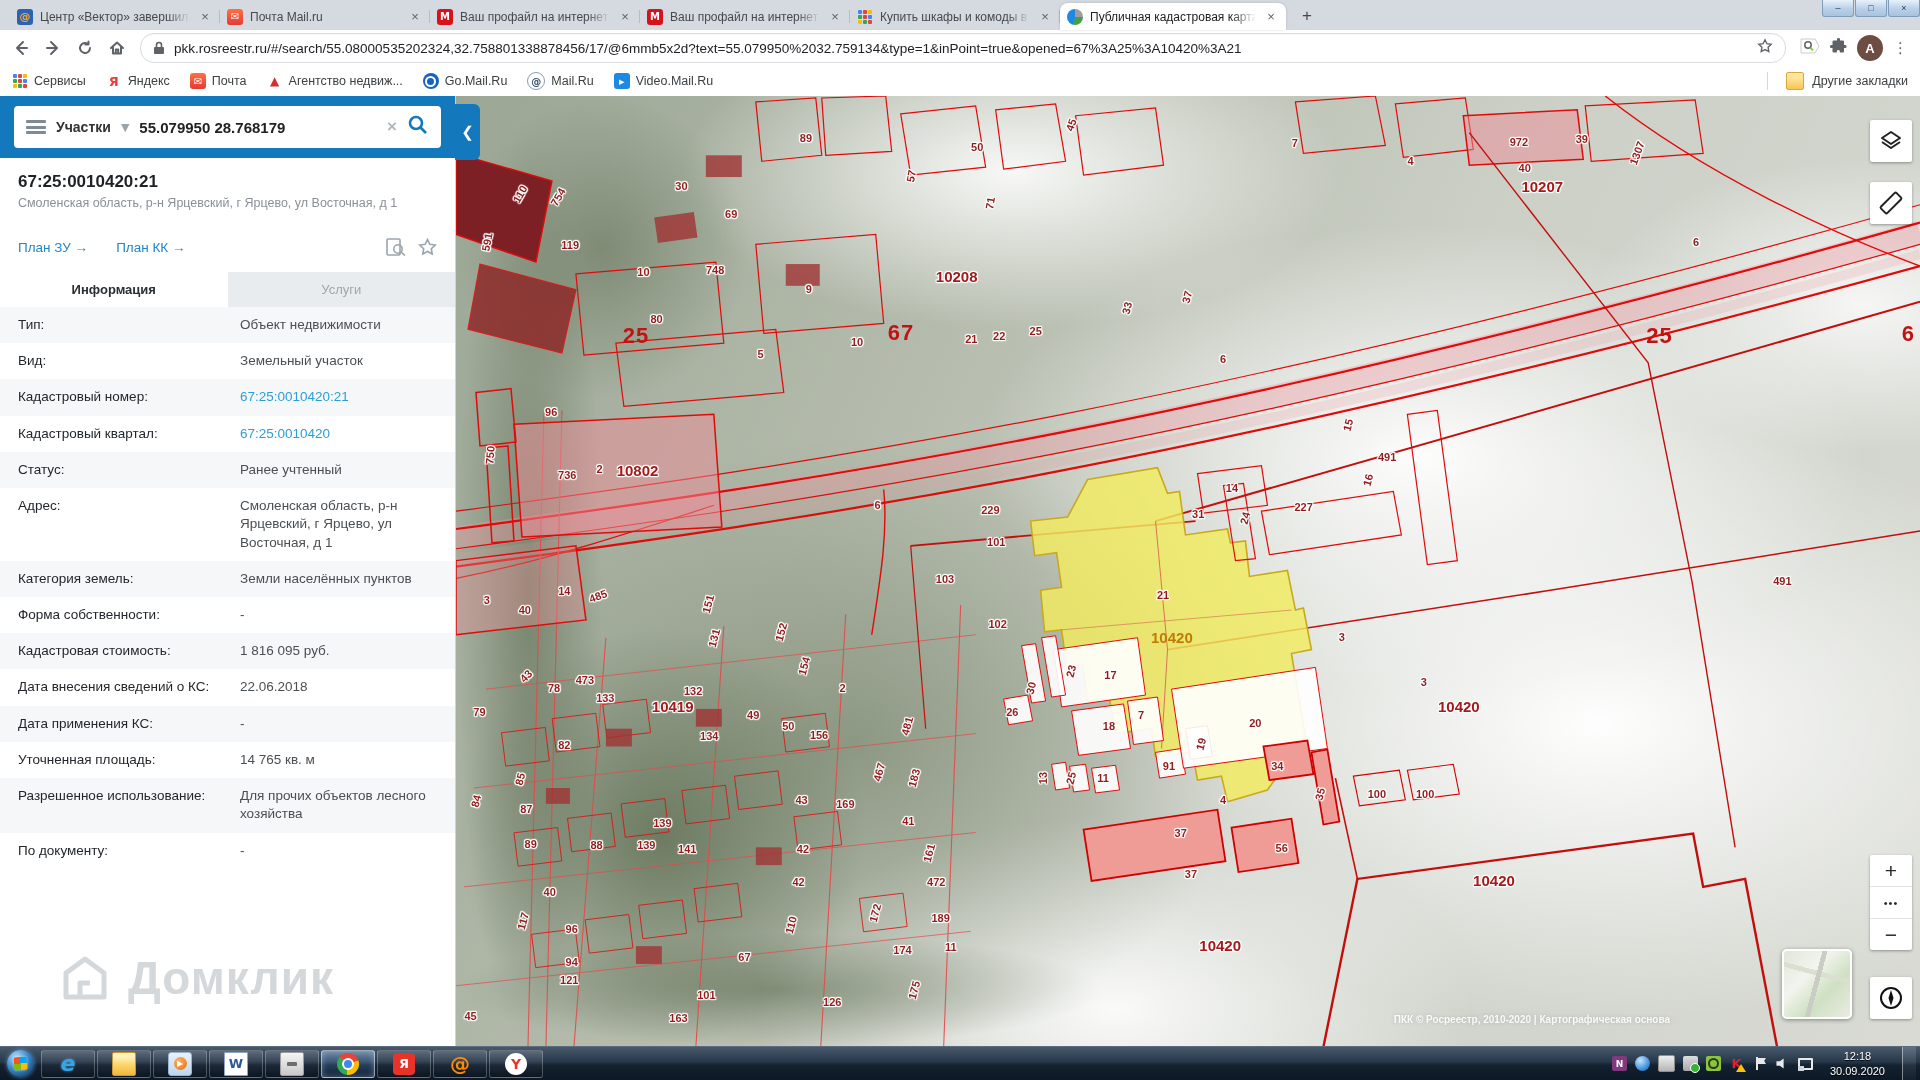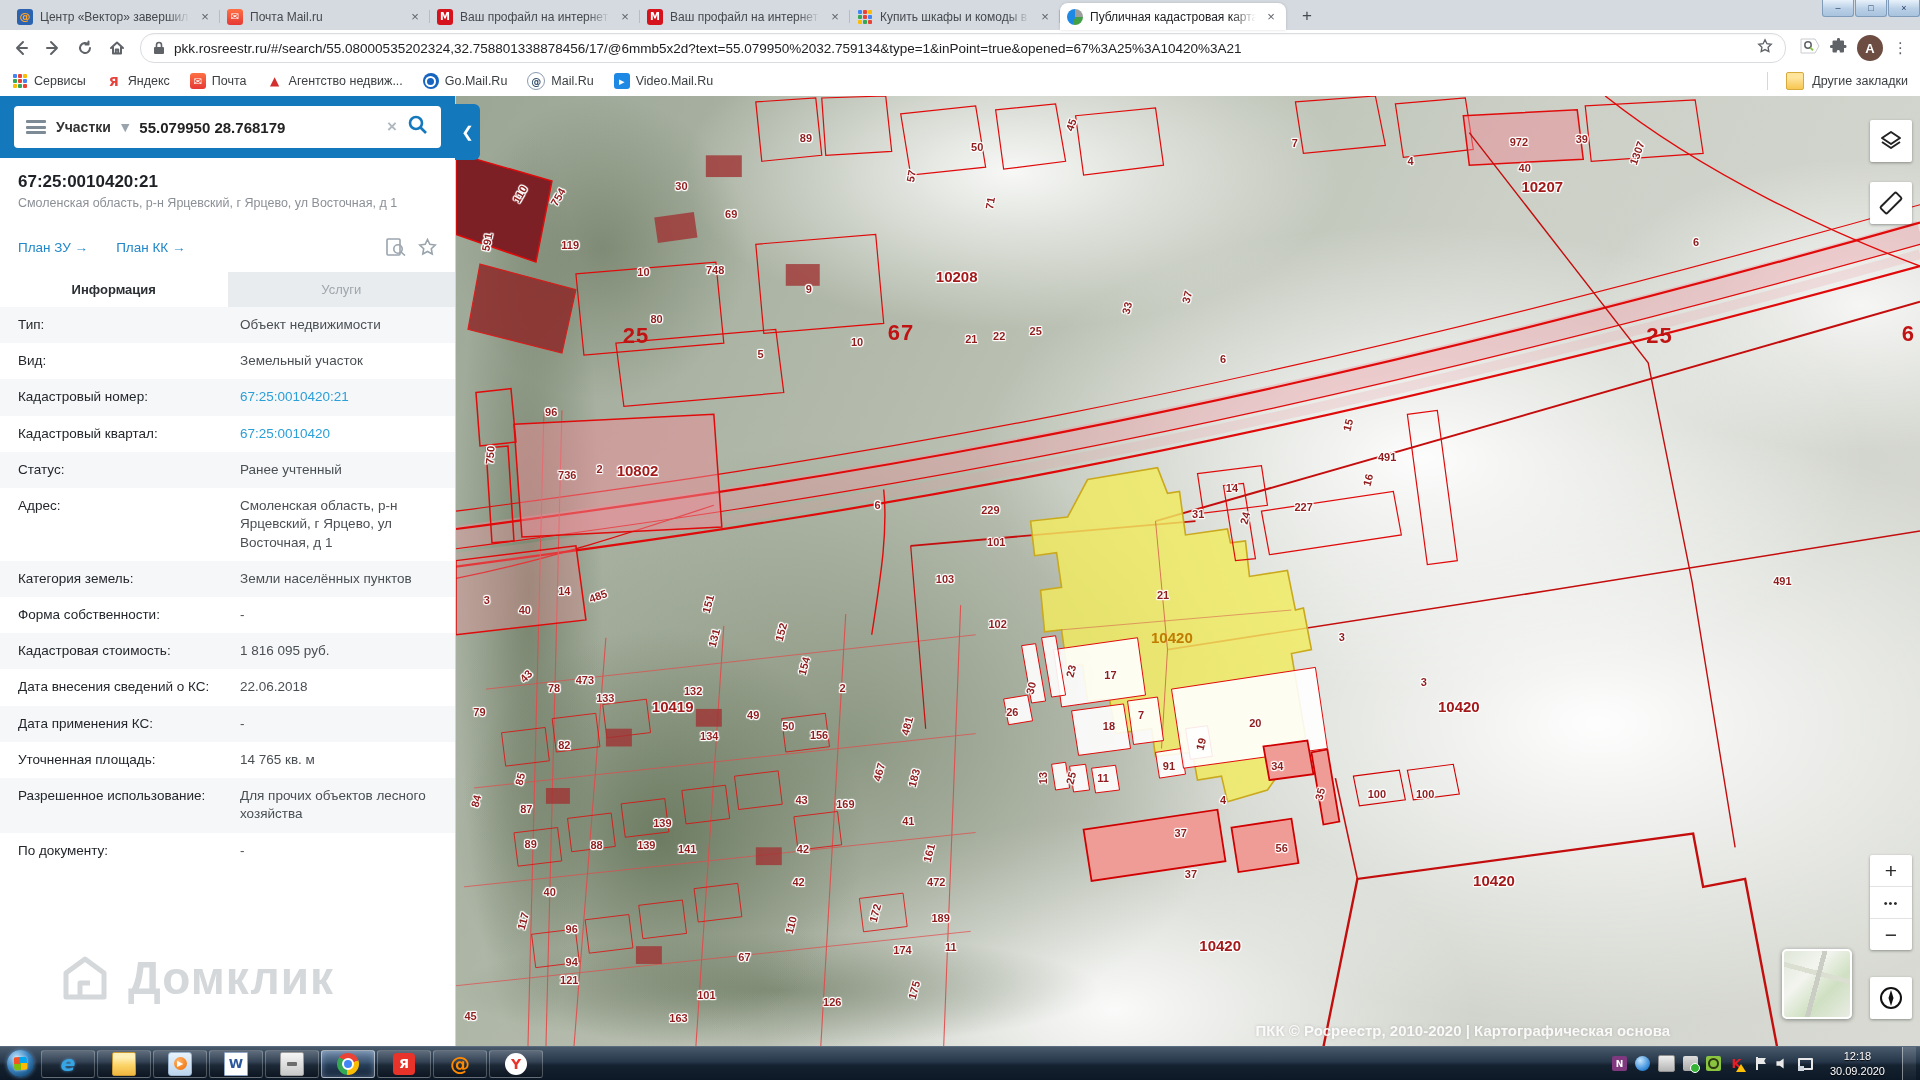--- a/index.html
+++ b/index.html
@@ -119,21 +119,21 @@
   .zoomstack{position:absolute;right:8px;bottom:97px;width:42px;background:#fff;border-radius:2px;box-shadow:0 1px 3px rgba(0,0,0,.35);z-index:8;}
   .zbtn{height:31px;display:flex;align-items:center;justify-content:center;font-size:21px;color:#2b2b2b;}
   .zbtn + .zbtn{border-top:1px solid #e3e3e3;}
   .zbtn.more{font-size:11px;letter-spacing:1px;}
   .minimap{position:absolute;right:68px;bottom:28px;width:66px;height:66px;border:2px solid #fff;border-radius:5px;
            box-shadow:0 1px 4px rgba(0,0,0,.4);z-index:8;
            background:linear-gradient(135deg,#dfe7d8 0%,#f3f4ef 35%,#cfe0c2 65%,#e9ece4 100%);
            background-image:linear-gradient(105deg,transparent 46%,#c9cdc4 46%,#c9cdc4 52%,transparent 52%),
                             linear-gradient(15deg,transparent 60%,#dadfd2 60%,#dadfd2 66%,transparent 66%),
                             linear-gradient(135deg,#dfe7d8 0%,#f3f4ef 35%,#cfe0c2 65%,#e9ece4 100%);}
-  .attrib{position:absolute;right:250px;bottom:8px;color:rgba(255,255,255,.9);font-size:15px;font-weight:600;z-index:7;
+  .attrib{position:absolute;right:250px;bottom:22px;color:rgba(255,255,255,.9);font-size:10px;font-weight:600;z-index:7;
           text-shadow:0 0 3px rgba(150,150,150,.5);}
 
   
   .taskbar{position:absolute;left:0;right:0;bottom:0;height:33px;display:flex;align-items:center;z-index:20;
            background:linear-gradient(#48596c,#27374a 45%,#14212f 55%,#0d1826);border-top:1px solid #5a6b7e;}
   .startorb{width:40px;height:33px;display:flex;align-items:center;justify-content:center;flex:none;}
   .orb{width:27px;height:27px;border-radius:50%;background:radial-gradient(circle at 35% 28%,#b9e0fa,#3f88c5 45%,#17507f 78%,#0a2c50);
        box-shadow:0 0 4px rgba(120,190,255,.6);display:flex;align-items:center;justify-content:center;}
   .orbflag{width:13px;height:13px;border-radius:2px;transform:rotate(-4deg);
            background:conic-gradient(#05a6f0 0 25%,#ffba08 0 50%,#81bc06 0 75%,#f35325 0);

